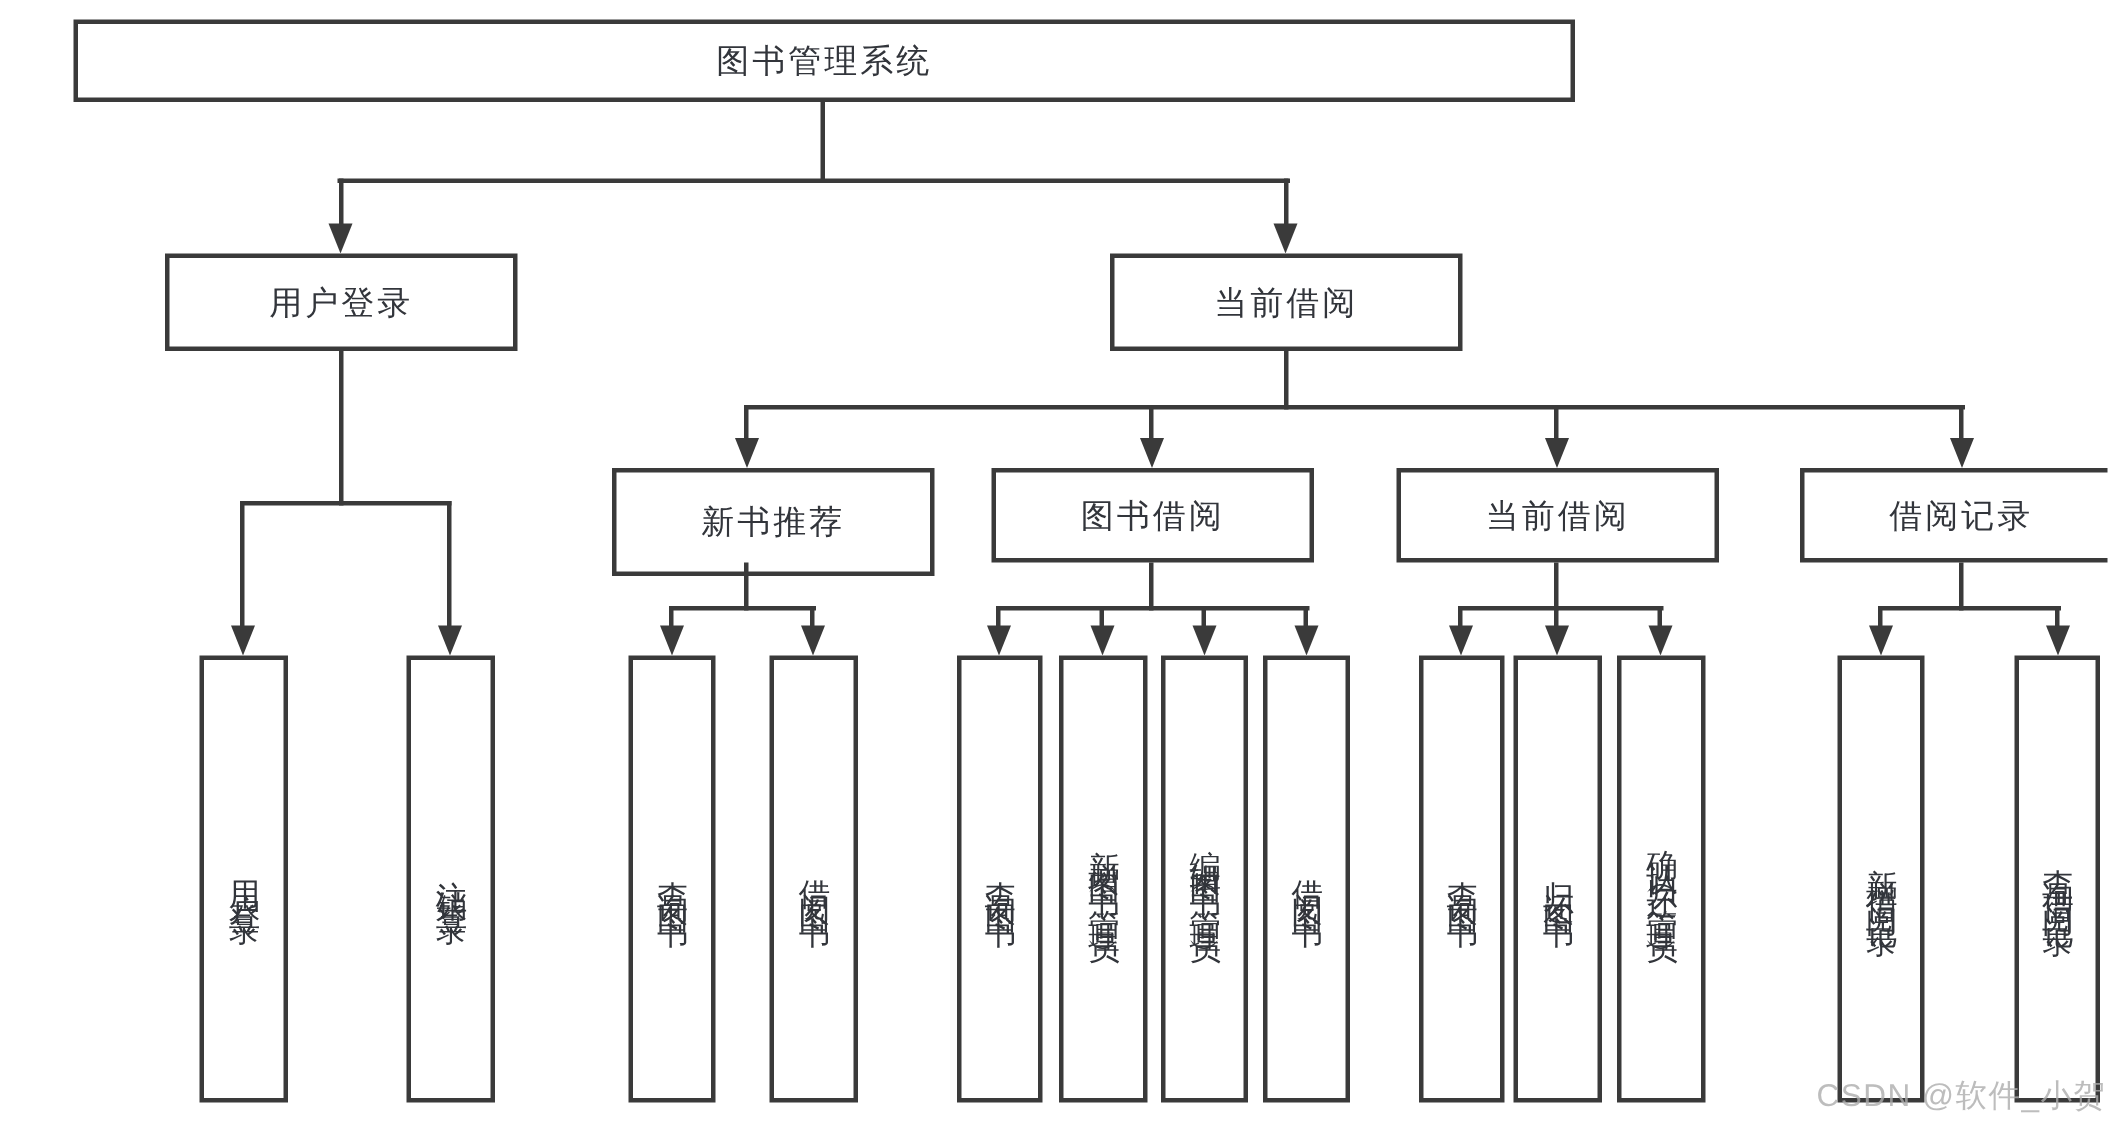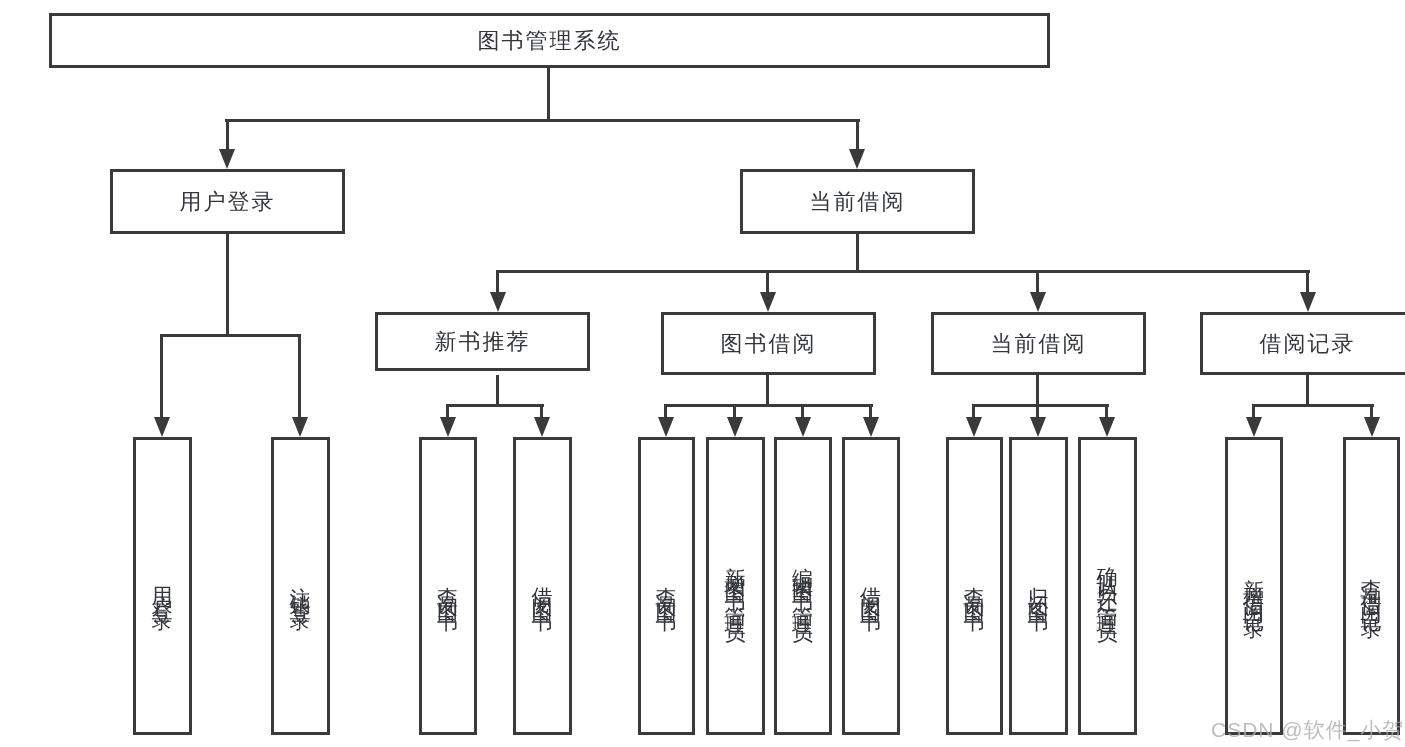--- a/index.html
+++ b/index.html
@@ -88,21 +88,21 @@
   <div class="line" style="left:468px;top:270px;width:814px;height:3px;"></div>
   <div class="line" style="left:468px;top:270px;width:3px;height:24px;"></div>
   <div class="arrow" style="left:462px;top:292px;"></div>
   <div class="line" style="left:738px;top:270px;width:3px;height:24px;"></div>
   <div class="arrow" style="left:732px;top:292px;"></div>
   <div class="line" style="left:1008px;top:270px;width:3px;height:24px;"></div>
   <div class="arrow" style="left:1002px;top:292px;"></div>
   <div class="line" style="left:1278px;top:270px;width:3px;height:24px;"></div>
   <div class="arrow" style="left:1272px;top:292px;"></div>
 
-  <div class="box h" style="left:347px;top:312px;width:215px;height:59px;">
+  <div class="box h" style="left:380px;top:312px;width:215px;height:72px;">
     <span>新书推荐</span>
   </div>
   <div class="box h" style="left:903px;top:312px;width:215px;height:63px;">
     <span>当前借阅</span>
   </div>
   <div class="box h" style="left:633px;top:312px;width:215px;height:63px;">
     <span>图书借阅</span>
   </div>
   <div class="box h" style="left:1172px;top:312px;width:215px;height:63px;">
     <span>借阅记录</span>

